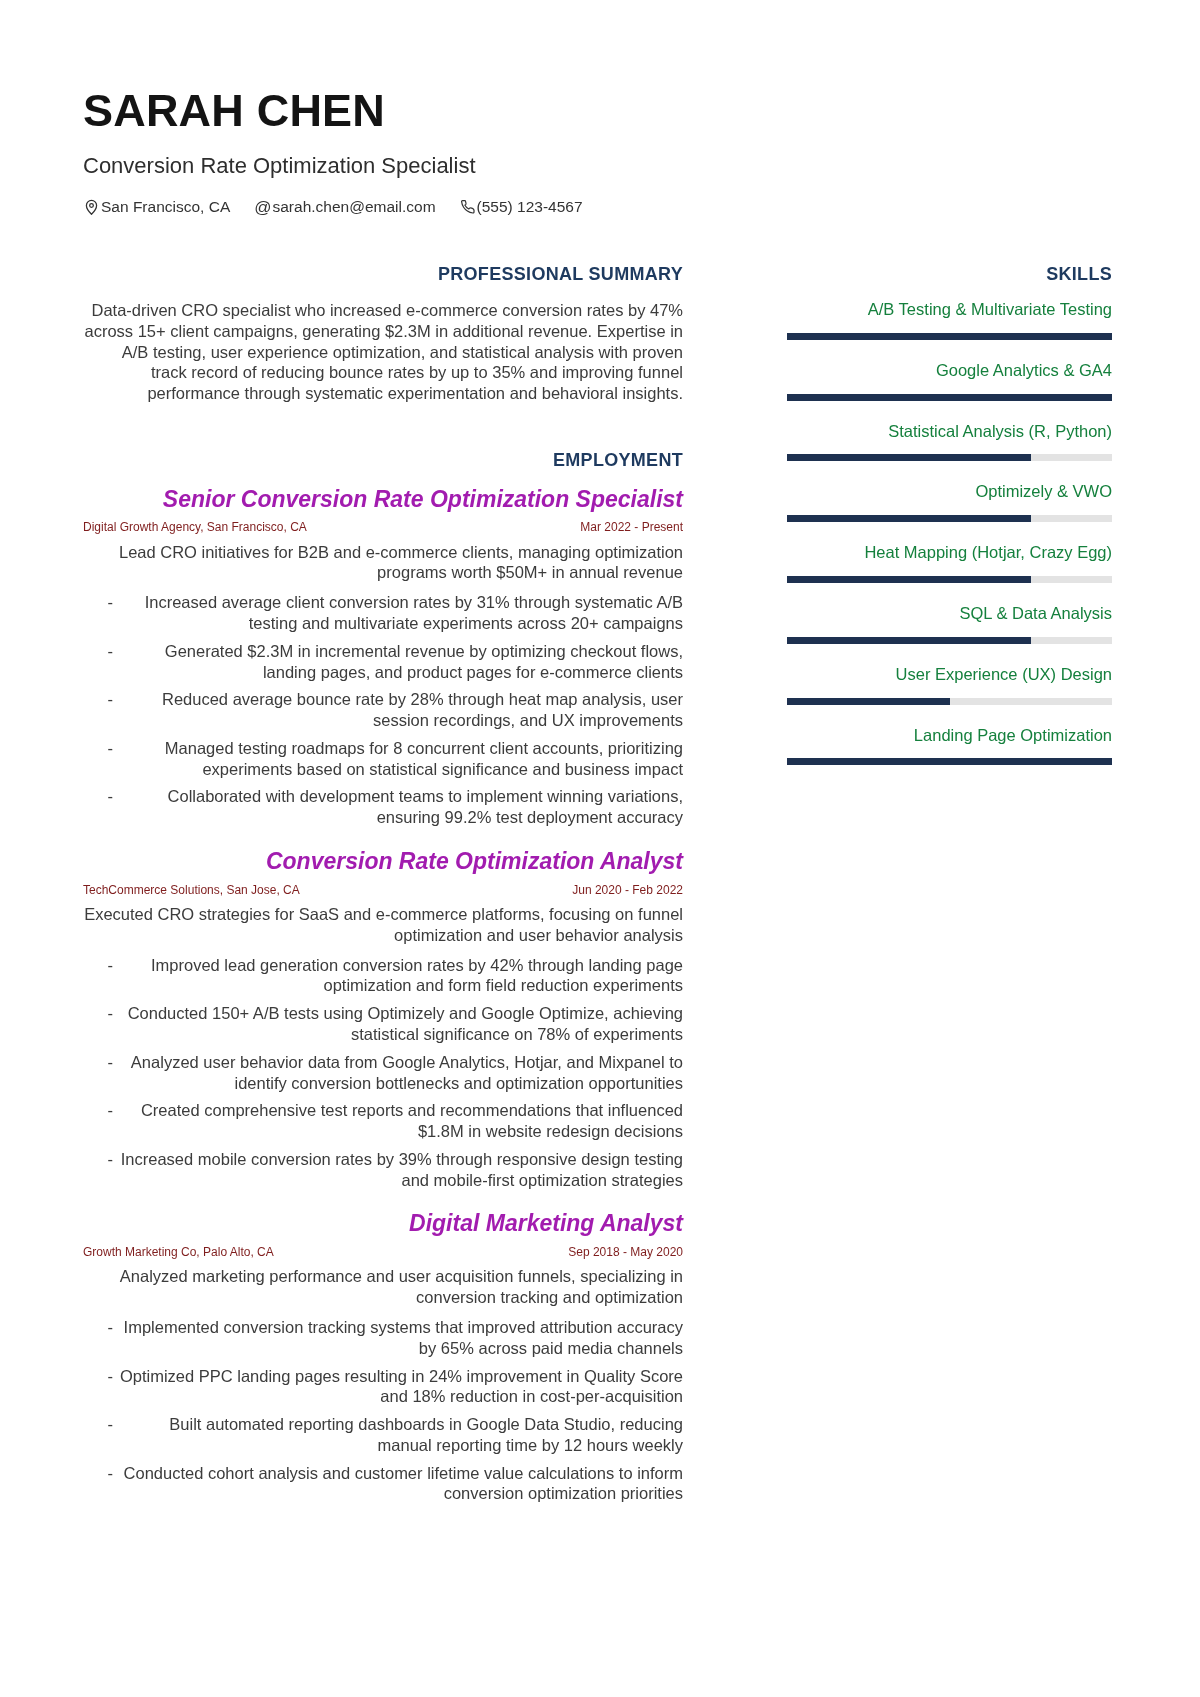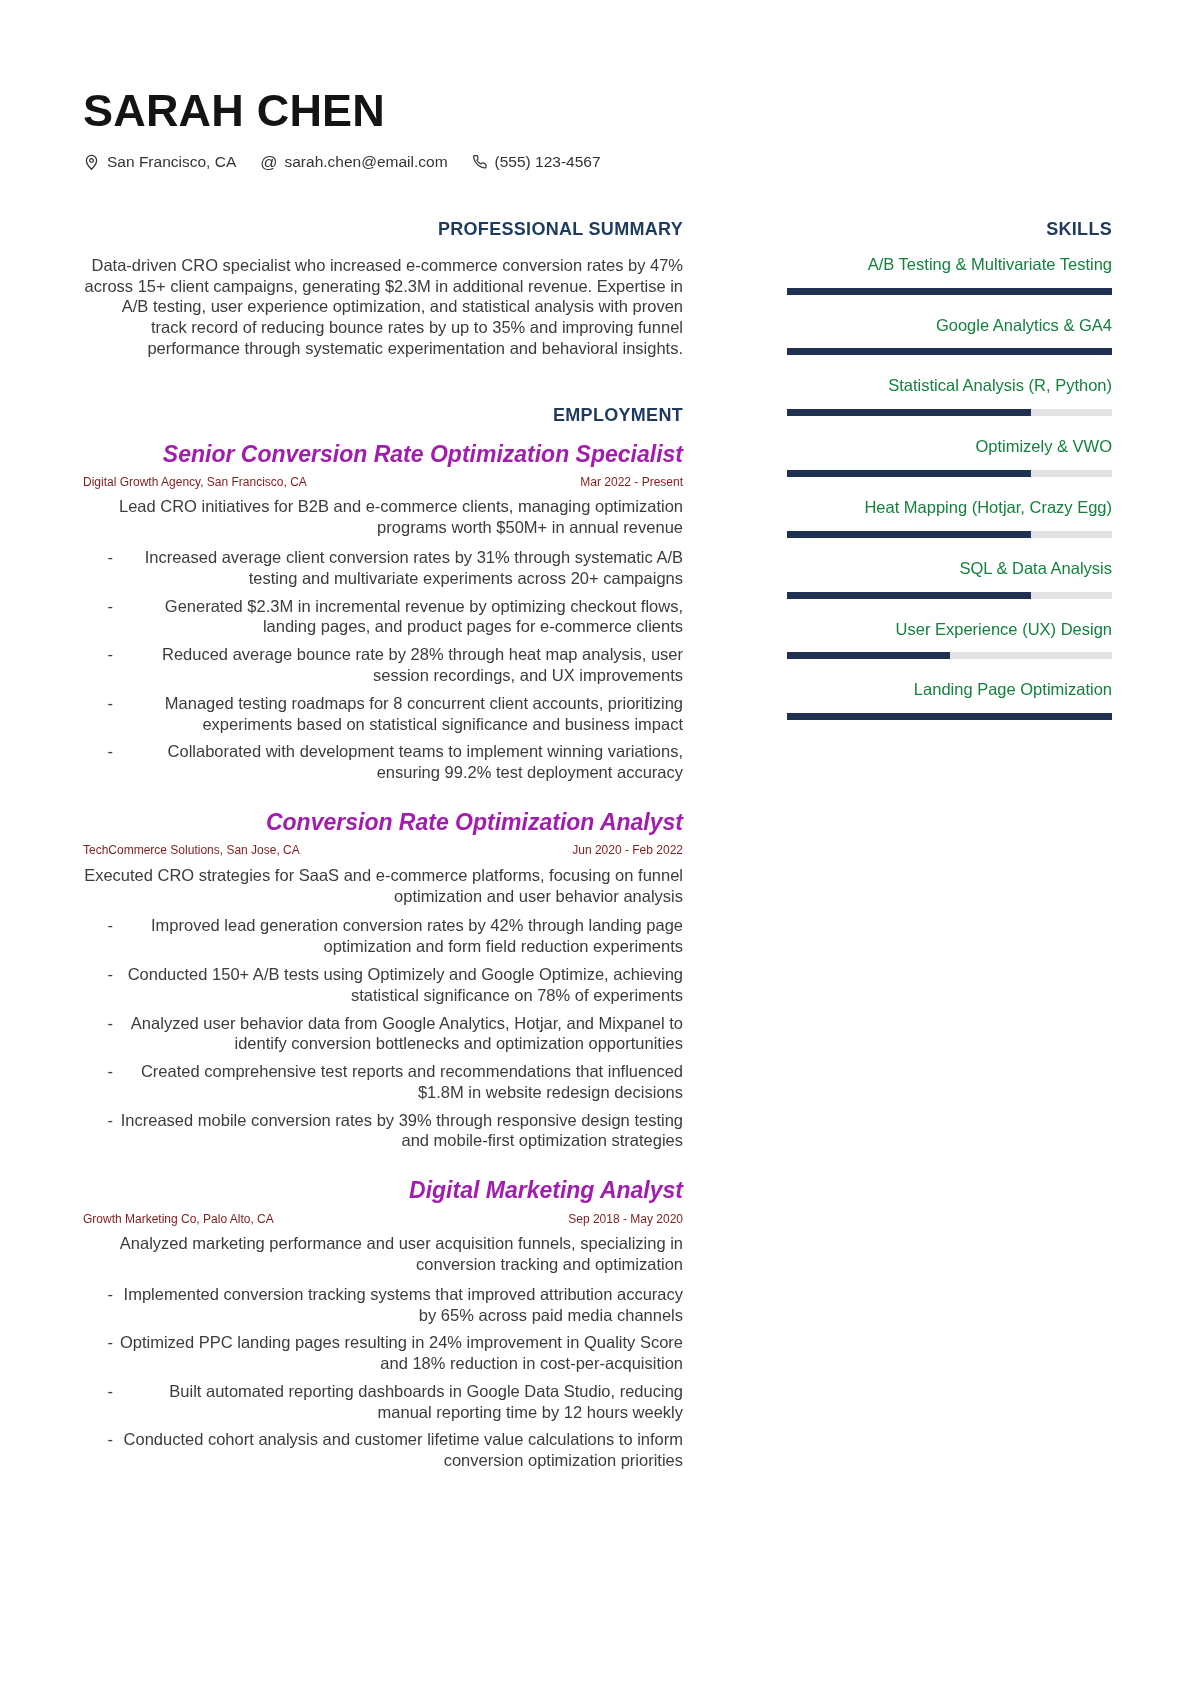--- a/index.html
+++ b/index.html
@@ -34,21 +34,21 @@
     line-height: 1.1;
   }
   .contact-row {
     margin-top: 20px;
     display: flex;
     align-items: center;
     gap: 24px;
     font-size: 15.5px;
     color: #333333;
   }
-  .contact-item { display: inline-flex; align-items: center; gap: 7px; }
+  .contact-item { display: inline-flex; align-items: center; gap: 1px; }
   .contact-item svg { display: block; }
   .at-glyph {
     font-size: 17px;
     line-height: 1;
     color: #333333;
     font-weight: 400;
   }
   
   .columns {
     margin-top: 49px;
@@ -67,21 +67,21 @@
     margin-bottom: 15px;
     line-height: 1.1;
   }
   .section + .section { margin-top: 47px; }
   .body-text {
     font-size: 16.5px;
     line-height: 1.26;
     color: #3c3c3c;
   }
   
-  .job { margin-top: 26px; }
+  .job { margin-top: 20px; }
   .job:first-of-type { margin-top: 0; }
   .job-title {
     font-size: 23px;
     font-weight: 700;
     color: #a21caf;
     line-height: 1.2;
     margin-bottom: 7px;
     font-style: italic;
   }
   .job-meta {
@@ -124,20 +124,21 @@
     background: #1e3150;
   }
 </style>
 </head>
 <body>
 
 <div class="page">
 
   <header>
     <h1 class="name">SARAH CHEN</h1>
+    <div class="subtitle">Conversion Rate Optimization Specialist</div>
     <div class="contact-row">
       <span class="contact-item">
         <svg width="17" height="17" viewBox="0 0 24 24" fill="none" stroke="#333333" stroke-width="1.8" stroke-linecap="round" stroke-linejoin="round">
           <path d="M12 21.5s-7.2-6.8-7.2-12.3A7.2 7.2 0 0 1 19.2 9.2c0 5.5-7.2 12.3-7.2 12.3z"></path>
           <circle cx="12" cy="9.2" r="2.6"></circle>
         </svg>
         <span>San Francisco, CA</span>
       </span>
       <span class="contact-item">
         <span class="at-glyph">@</span>

